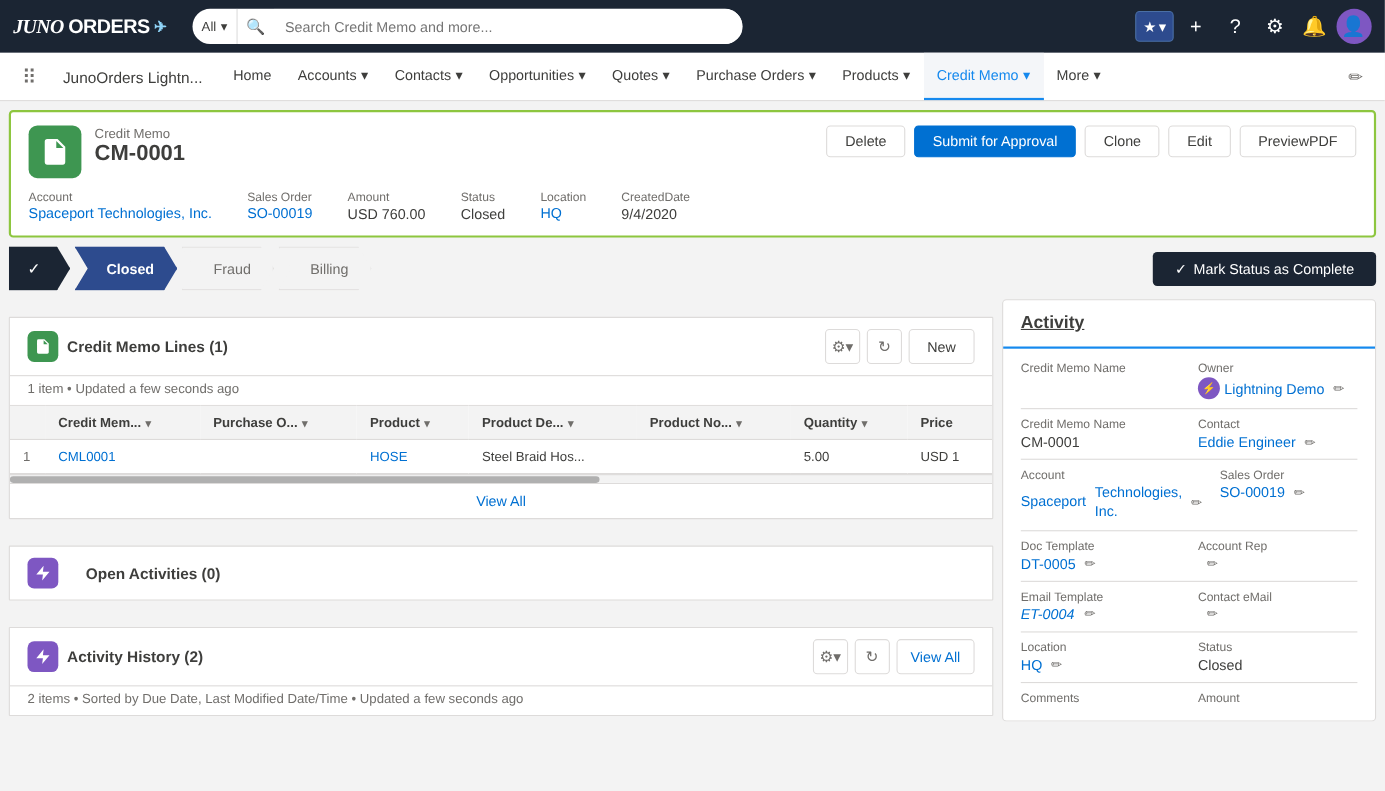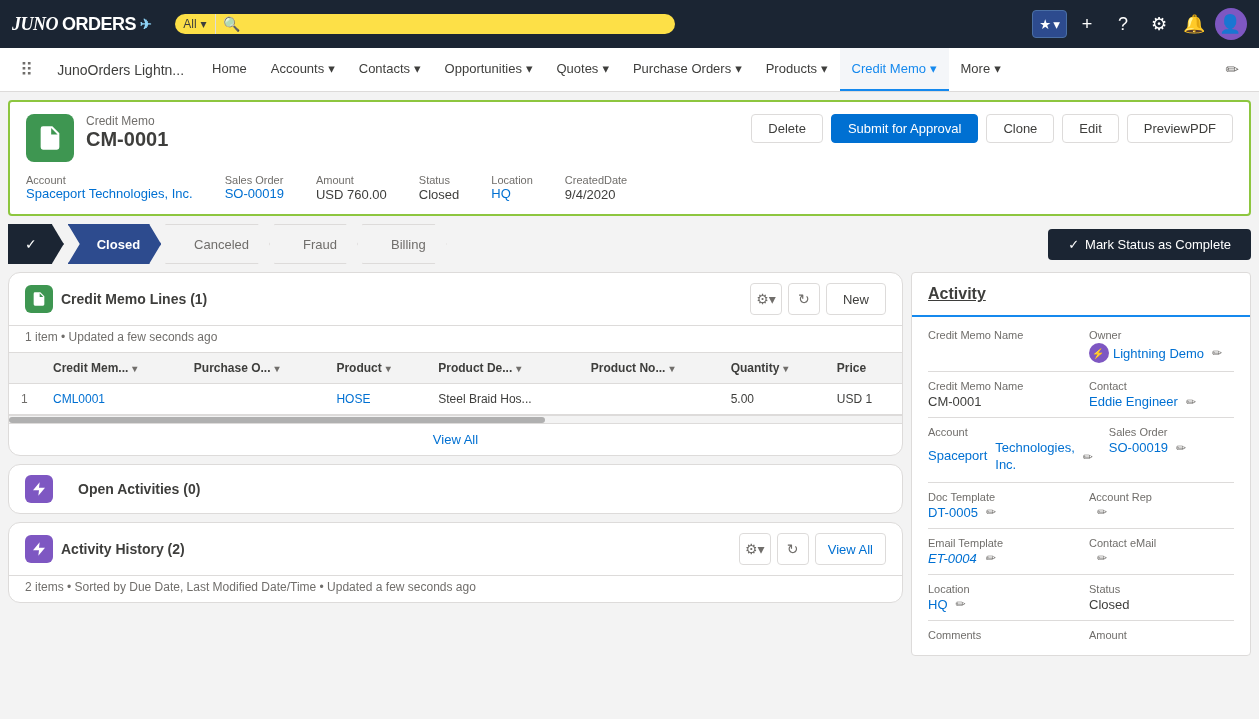--- a/index.html
+++ b/index.html
@@ -11,21 +11,21 @@
       display: flex;
       align-items: center;
       height: 48px;
       padding: 0 12px;
       gap: 8px;
     }
     .brand { display: flex; align-items: center; gap: 4px; color: #fff; font-weight: 900; font-size: 18px; letter-spacing: -0.5px; }
     .search-bar {
       flex: 1; max-width: 500px; margin: 0 16px;
       display: flex; align-items: center;
-      background: #fde047; border-radius: 20px; height: 20px; overflow: hidden;
+      background: #ffffff; border-radius: 20px; height: 32px; overflow: hidden;
     }
     .search-scope {
       display: flex; align-items: center; padding: 0 8px; gap: 4px;
       font-size: 12px; color: #3e3e3c; border-right: 1px solid #ddd; cursor: pointer; height: 100%;
     }
     .search-input {
       border: none; outline: none; padding: 0 10px; font-size: 13px; flex: 1; height: 100%;
     }
     .nav-icons { display: flex; align-items: center; gap: 4px; margin-left: auto; }
     .nav-icon-btn {
@@ -122,21 +122,21 @@
       display: flex; align-items: center; gap: 6px; white-space: nowrap;
     }
 
     
     .split-layout { display: flex; gap: 0; margin: 0 8px; }
     .left-panel { flex: 1; min-width: 0; display: flex; flex-direction: column; gap: 8px; }
     .right-panel { width: 340px; flex-shrink: 0; margin-left: 8px; background: #fff; border: 1px solid #dddbda; border-radius: 4px; }
 
     
     .section-card {
-      background: #fff; border: 1px solid #dddbda; border-radius: 12px; overflow: hidden;
+      background: #fff; border: 1px solid #dddbda; border-radius: 1px; overflow: hidden; margin-top: 16px;
     }
     .section-header {
       display: flex; align-items: center; padding: 10px 16px; border-bottom: 1px solid #dddbda;
       gap: 8px;
     }
     .section-icon {
       width: 28px; height: 28px; background: #3e9651; border-radius: 6px;
       display: flex; align-items: center; justify-content: center; flex-shrink: 0;
     }
     .section-icon svg { width: 16px; height: 16px; fill: #fff; }
@@ -208,20 +208,21 @@
       <span>ORDERS</span>
     <span style="color:#8fd4f8; font-size:14px;">✈</span>
   </div>
 
   <div class="search-bar">
     <div class="search-scope">
       <span>All</span>
       <span>▾</span>
     </div>
     <span style="padding:0 8px; color:#706e6b; font-size:14px;">🔍</span>
+    <input class="search-input" type="text" placeholder="Search Credit Memo and more..." style="">
   </div>
 
   <div class="nav-icons">
     <button class="fav-btn">
       <span>★</span>
       <span>▾</span>
     </button>
     <button class="nav-icon-btn">+</button>
     <button class="nav-icon-btn">?</button>
     <button class="nav-icon-btn">⚙</button>
@@ -323,23 +324,20 @@
       </div>
     </div>
   </div>
 
   <div class="status-bar">
     <div class="status-step done">
       <span class="status-checkmark">✓</span>
     </div>
     <div class="status-step active">
       <span>Closed</span>
-    </div>
-    <div class="status-step inactive">
-      <span>Canceled</span>
     </div>
     <div class="status-step inactive">
       <span>Fraud</span>
     </div>
     <div class="status-step inactive">
       <span>Billing</span>
     </div>
     <button class="status-complete-btn">
       <span>✓</span>
       <span>Mark Status as Complete</span>

